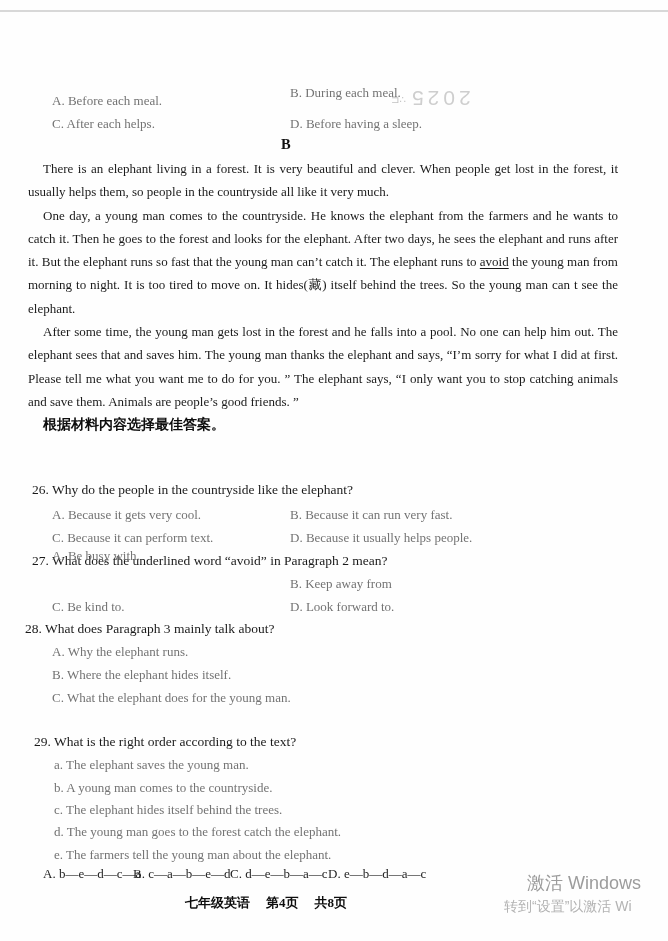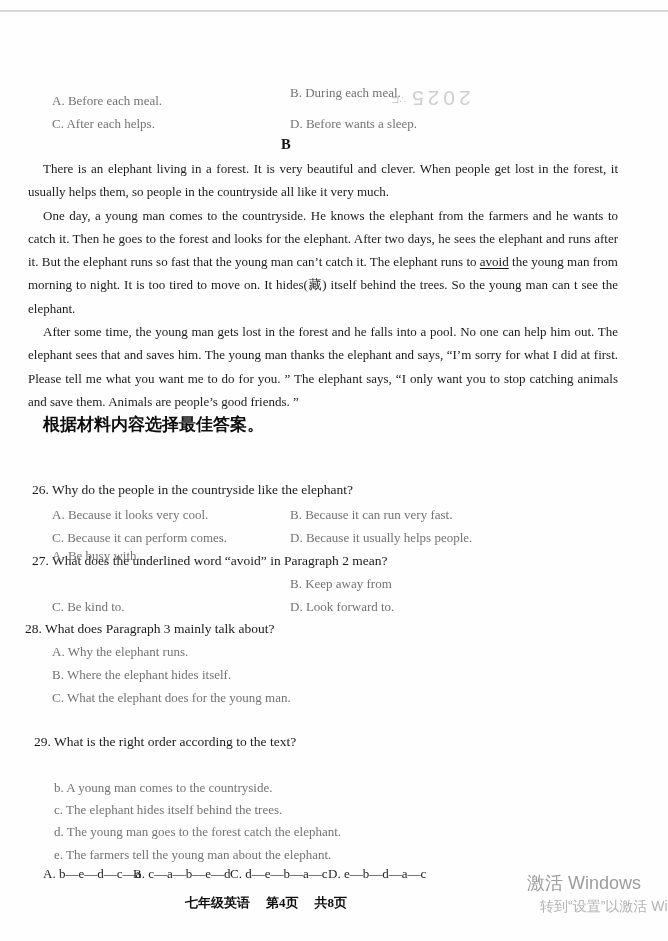--- a/index.html
+++ b/index.html
@@ -8,21 +8,21 @@
     overflow:hidden;font-family:"Liberation Serif",serif;color:#1e1e1e;
   }
   .abs{position:absolute;}
   .top-rule{top:10px;left:0;width:668px;height:2px;background:#d8d8d8;}
   .qline{font-size:13.5px;white-space:nowrap;color:#1a1a1a;}
   .opt{font-size:13px;white-space:nowrap;color:#737373;}
   .section-head{font-weight:bold;font-size:14.5px;color:#111;}
   .passage{width:590px;text-align:justify;font-size:13px;line-height:23.3px;color:#1a1a1a;}
   .passage p{margin:0;text-indent:15px;}
   .u{text-decoration:underline;text-underline-offset:2px;}
-  .instruction{font-weight:bold;font-size:17px;color:#0d0d0d;text-indent:18px;margin:0;}
+  .instruction{font-weight:bold;font-size:14px;color:#0d0d0d;text-indent:18px;margin:0;}
   .order-row{font-size:13px;white-space:nowrap;}
   .footer{font-weight:bold;font-size:13px;color:#0d0d0d;white-space:nowrap;}
   .footer span{margin-right:16px;}
   .footer span:last-child{margin-right:0;text-align:center;}
   .bleed-year{
     display:inline-block;transform:rotate(180deg);
     font-family:"Liberation Sans",sans-serif;font-size:21px;letter-spacing:4px;
     color:#c6c6c6;opacity:.85;white-space:nowrap;
   }
   .bleed-mark{font-size:10px;color:#c2c2c2;white-space:nowrap;}
@@ -32,66 +32,67 @@
 </head>
 <body>
 
 <div class="page">
 
   <div class="abs top-rule"></div>
 
   <div class="abs opt" style="left:52px;top:93px;">A. Before each meal.</div>
   <div class="abs opt" style="left:290px;top:85px;">B. During each meal.</div>
   <div class="abs opt" style="left:52px;top:116px;">C. After each helps.</div>
-  <div class="abs opt" style="left:290px;top:116px;">D. Before wants a sleep.</div>
+  <div class="abs opt" style="left:290px;top:116px;">D. Before having a sleep.</div>
 
   <div class="abs bleed-mark" style="left:391px;top:94px;">⊐∴</div>
   <div class="abs" style="left:408px;top:86px;">
     <span class="bleed-year">2025</span>
   </div>
 
   <div class="abs section-head" style="left:281px;top:136px;">B</div>
 
   <div class="abs passage" style="left:28px;top:157px;">
     <p>There is an elephant living in a forest. It is very beautiful and clever. When people get lost in the forest, it usually helps them, so people in the countryside all like it very much.</p>
     <p><span>One day, a young man comes to the countryside. He knows the elephant from the farmers and he wants to catch it. Then he goes to the forest and looks for the elephant. After two days, he sees the elephant and runs after it. But the elephant runs so fast that the young man can’t catch it. The elephant runs to </span><span class="u">avoid</span><span> the young man from morning to night. It is too tired to move on. It hides(藏) itself behind the trees. So the young man can t see the elephant.</span></p>
     <p>After some time, the young man gets lost in the forest and he falls into a pool. No one can help him out. The elephant sees that and saves him. The young man thanks the elephant and says, “I’m sorry for what I did at first. Please tell me what you want me to do for you. ” The elephant says, “I only want you to stop catching animals and save them. Animals are people’s good friends. ”</p>
     <p class="instruction">根据材料内容选择最佳答案。</p>
   </div>
 
   <div class="abs qline" style="left:32px;top:482px;text-align:center;">26. Why do the people in the countryside like the elephant?</div>
-  <div class="abs opt" style="left:52px;top:507px;">A. Because it looks very cool.</div>
+  <div class="abs opt" style="left:52px;top:507px;">A. Because it gets very cool.</div>
   <div class="abs opt" style="left:290px;top:507px;">B. Because it can run very fast.</div>
-  <div class="abs opt" style="left:52px;top:530px;">C. Because it can perform comes.</div>
+  <div class="abs opt" style="left:52px;top:530px;">C. Because it can perform text.</div>
   <div class="abs opt" style="left:290px;top:530px;">D. Because it usually helps people.</div>
 
   <div class="abs qline" style="left:32px;top:553px;">27. What does the underlined word “avoid” in Paragraph 2 mean?</div>
   <div class="abs opt" style="left:52px;top:548px;text-align:center;">A. Be busy with.</div>
   <div class="abs opt" style="left:290px;top:576px;">B. Keep away from</div>
   <div class="abs opt" style="left:52px;top:599px;">C. Be kind to.</div>
   <div class="abs opt" style="left:290px;top:599px;">D. Look forward to.</div>
 
   <div class="abs qline" style="left:25px;top:621px;">28. What does Paragraph 3 mainly talk about?</div>
   <div class="abs opt" style="left:52px;top:644px;">A. Why the elephant runs.</div>
   <div class="abs opt" style="left:52px;top:690px;">C. What the elephant does for the young man.</div>
   <div class="abs opt" style="left:52px;top:667px;">B. Where the elephant hides itself.</div>
 
   <div class="abs qline" style="left:34px;top:734px;">29. What is the right order according to the text?</div>
+  <div class="abs opt" style="left:54px;top:757px;">a. The elephant saves the young man.</div>
   <div class="abs opt" style="left:54px;top:780px;">b. A young man comes to the countryside.</div>
   <div class="abs opt" style="left:54px;top:824px;">d. The young man goes to the forest catch the elephant.</div>
   <div class="abs opt" style="left:54px;top:802px;">c. The elephant hides itself behind the trees.</div>
   <div class="abs opt" style="left:54px;top:847px;">e. The farmers tell the young man about the elephant.</div>
 
   <div class="abs order-row" style="left:43px;top:866px;">
     <span class="abs" style="left:0;top:0;">A. b—e—d—c—a</span>
     <span class="abs" style="left:90px;top:0;">B. c—a—b—e—d</span>
     <span class="abs" style="left:187px;top:0;">C. d—e—b—a—c</span>
     <span class="abs" style="left:285px;top:0;">D. e—b—d—a—c</span>
   </div>
 
   <div class="abs footer" style="left:185px;top:894px;">
     <span>七年级英语</span><span>第4页</span><span>共8页</span>
   </div>
 
   <div class="abs wm1" style="left:527px;top:871px;">激活 Windows</div>
-  <div class="abs wm2" style="left:540px;top:898px;text-align:right;">转到“设置”以激活 Wi</div>
+  <div class="abs wm2" style="left:504px;top:898px;text-align:right;">转到“设置”以激活 Wi</div>
 
 </div>
 
 </body></html>

